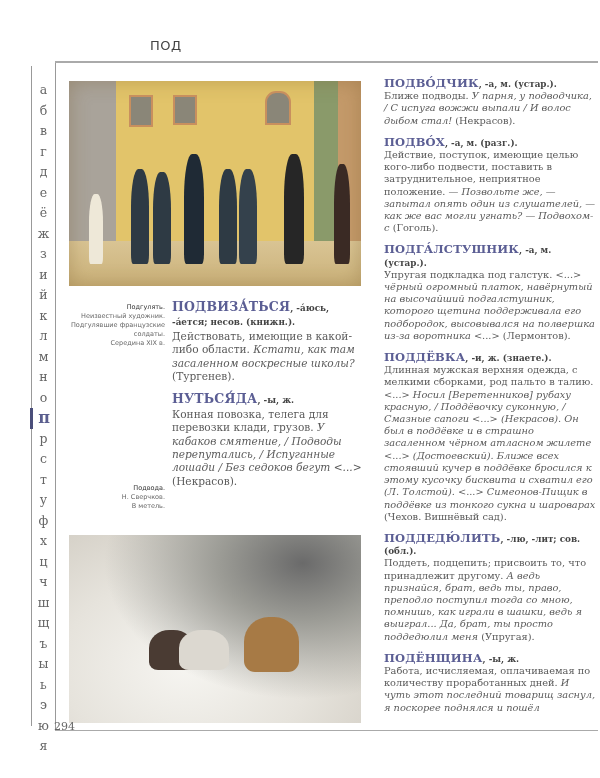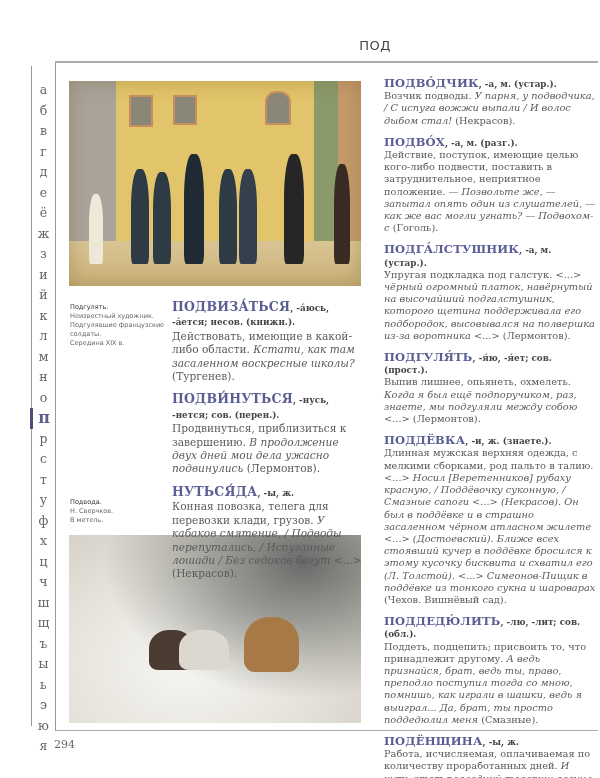--- a/index.html
+++ b/index.html
@@ -1,58 +1,58 @@
 <!DOCTYPE html>
 <html><head>
 <meta charset="utf-8">
 <style>
   html, body { margin: 0; padding: 0; }
   body {
     width: 600px; height: 778px; background: #ffffff; position: relative; overflow: hidden;
     font-family: "DejaVu Serif", serif; color: #555;
   }
   .running-head {
-    position: absolute; left: 0; right: 0; top: 38px; text-align: center;
+    position: absolute; left: 0; right: 0; top: 38px; 
     font-family: "DejaVu Sans", sans-serif; font-size: 13px; color: #444; letter-spacing: 0.5px;
     padding-left: 150px;
   }
   .top-rule { position: absolute; left: 55px; right: 2px; top: 61px; height: 2px; background: #aaa; }
   .bottom-rule { position: absolute; left: 55px; right: 2px; top: 730px; height: 1px; background: #aaa; }
   .alpha-bar {
     position: absolute; left: 31px; top: 66px; width: 1px; height: 660px; background: #999;
   }
   .content-left-rule { position: absolute; left: 55px; top: 63px; width: 1px; height: 668px; background: #999; }
   .alphabet {
     position: absolute; left: 32px; top: 80px; width: 23px;
     font-family: "DejaVu Serif", serif; font-size: 12.5px; color: #666; text-align: center;
   }
   .alphabet .letter { height: 20.5px; line-height: 20.5px; }
   .alphabet .letter.active { color: #5b5f8f; font-weight: bold; font-size: 16px; border-left: 3px solid #4a4e7a; margin-left: -2px; }
-  .page-number { position: absolute; left: 54px; top: 738px; font-size: 11px; color: #666; }
+  .page-number { position: absolute; left: 54px; top: 720px; font-size: 11px; color: #666; }
 
   .img1 {
     position: absolute; left: 69px; top: 81px; width: 292px; height: 205px;
     background:
       linear-gradient(180deg, rgba(0,0,0,0) 78%, #d9c494 78%, #cbb27a 100%),
       linear-gradient(90deg, #a9a39a 0 16%, #e2c46a 16% 84%, #8a9a6a 84% 92%, #c49a6a 92% 100%);
     box-shadow: inset 0 0 20px rgba(120,90,40,0.35);
   }
   .img1 .win { position: absolute; background: #8a8678; border: 2px solid #c88f5e; }
   .img1 .fig { position: absolute; bottom: 22px; border-radius: 40% 40% 10% 10%; }
   .img2 {
     position: absolute; left: 69px; top: 535px; width: 292px; height: 188px;
     background:
       radial-gradient(ellipse at 80% 15%, #6a6a6a 0%, #9b9b95 25%, rgba(210,208,200,0) 60%),
       radial-gradient(ellipse at 40% 70%, #f6f5f1 0%, #e6e3dc 50%, #cfcac0 100%);
   }
   .img2 .horse { position: absolute; border-radius: 45% 45% 20% 20%; }
 
   .caption {
     position: absolute; left: 70px; width: 95px;
-    font-family: "DejaVu Sans", sans-serif; font-size: 6.5px; line-height: 9px; color: #666;
+    font-family: "DejaVu Sans", sans-serif; font-size: 6.5px; line-height: 9px; color: #666; text-align: right;
   }
   .caption .cap-title { color: #333; }
 
   .col { position: absolute; font-size: 10.6px; line-height: 13.4px; color: #5a5a5a; }
   .col-left { left: 172px; top: 300px; width: 192px; }
   .col-right { left: 384px; top: 77px; width: 212px; font-size: 9.8px; line-height: 12.2px; }
   .entry { margin-bottom: 9px; }
   .hw { color: #5b5e94; font-weight: bold; font-size: 12.5px; letter-spacing: 0.2px; }
   .col-right .hw { font-size: 11.5px; }
   .gram { color: #444; font-weight: bold; font-size: 8.8px; }
@@ -119,89 +119,77 @@
   <div class="fig" style="left:265px;width:16px;height:100px;background:#3a2a24;"></div>
 </div>
 
 <div class="caption" style="top:303px;">
   <div class="cap-title">Подгулять.</div>
   <div>Неизвестный художник.</div>
   <div>Подгулявшие французские солдаты.</div>
   <div>Середина XIX в.</div>
 </div>
 
-<div class="caption" style="top:498px;">
+<div class="caption" style="top:484px;">
   <div class="cap-title">Подвода.</div>
   <div>Н. Сверчков.</div>
   <div>В метель.</div>
 </div>
 
 <div class="img2">
   <div class="horse" style="left:80px;top:95px;width:45px;height:40px;background:#4a3b33;"></div>
   <div class="horse" style="left:110px;top:95px;width:50px;height:40px;background:#dcd8d0;"></div>
   <div class="horse" style="left:175px;top:82px;width:55px;height:55px;background:#a77a45;"></div>
 </div>
 
 <div class="col col-left">
   <div class="entry">
     <span class="hw">ПОДВИЗА́ТЬСЯ</span><span class="gram">, -а́юсь, -а́ется; несов. (книжн.).</span><br>
     <span class="def">Действовать, имеющие в какой-либо области.</span>
     <span class="ex">Кстати, как там засаленном воскресные школы?</span>
     <span class="src">(Тургенев).</span>
   </div>
   <div class="entry">
-    <span class="hw">ПОДВИ́НУТЬСЯ</span><span class="gram">, -нусь, -нется; сов. (перен.).</span><br>
-    <span class="def">Продвинуться, приблизиться к завершению.</span>
-    <span class="ex">В продолжение двух дней мои дела ужасно подвинулись</span>
-    <span class="src">(Лермонтов).</span>
-  </div>
-  <div class="entry">
     <span class="hw">НУТЬСЯ́ДА</span><span class="gram">, -ы, ж.</span><br>
     <span class="def">Конная повозка, телега для перевозки клади, грузов.</span>
     <span class="ex">У кабаков смятение, / Подводы перепутались, / Испуганные лошади / Без седоков бегут &lt;...&gt;</span>
     <span class="src">(Некрасов).</span>
   </div>
 </div>
 
 <div class="col col-right">
   <div class="entry">
     <span class="hw">ПОДВО́ДЧИК</span><span class="gram">, -а, м. (устар.).</span><br>
-    <span class="def">Возчик подводы.</span>
+    <span class="def">Ближе подводы.</span>
     <span class="ex">У парня, у подводчика, / С испуга вожжи выпали / И волос дыбом стал!</span>
     <span class="src">(Некрасов).</span>
   </div>
   <div class="entry">
     <span class="hw">ПОДВО́Х</span><span class="gram">, -а, м. (разг.).</span><br>
     <span class="def">Действие, поступок, имеющие целью кого-либо подвести, поставить в затруднительное, неприятное положение.</span>
     <span class="ex">— Позвольте же, — запытал опять один из слушателей, — как же вас могли угнать? — Подвохом-с</span>
     <span class="src">(Гоголь).</span>
   </div>
   <div class="entry">
     <span class="hw">ПОДГА́ЛСТУШНИК</span><span class="gram">, -а, м. (устар.).</span><br>
     <span class="def">Упругая подкладка под галстук.</span>
     <span class="ex">&lt;...&gt; чёрный огромный платок, навёрнутый на высочайший подгалстушник, которого щетина поддерживала его подбородок, высовывался на полвершка из-за воротника &lt;...&gt;</span>
     <span class="src">(Лермонтов).</span>
   </div>
   <div class="entry">
-    <span class="hw">ПОДГУЛЯ́ТЬ</span><span class="gram">, -я́ю, -я́ет; сов. (прост.).</span><br>
-    <span class="def">Выпив лишнее, опьянеть, охмелеть.</span>
-    <span class="ex">Когда я был ещё подпоручиком, раз, знаете, мы подгуляли между собою</span>
-    <span class="src">&lt;...&gt; (Лермонтов).</span>
-  </div>
-  <div class="entry">
     <span class="hw">ПОДДЁВКА</span><span class="gram">, -и, ж. (знаете.).</span><br>
     <span class="def">Длинная мужская верхняя одежда, с мелкими сборками, род пальто в талию.</span>
     <span class="ex">&lt;...&gt; Носил [Веретенников] рубаху красную, / Поддёвочку суконную, / Смазные сапоги &lt;...&gt; (Некрасов). Он был в поддёвке и в страшно засаленном чёрном атласном жилете &lt;...&gt; (Достоевский). Ближе всех стоявший кучер в поддёвке бросился к этому кусочку бисквита и схватил его (Л. Толстой). &lt;...&gt; Симеонов-Пищик в поддёвке из тонкого сукна и шароварах</span>
     <span class="src">(Чехов. Вишнёвый сад).</span>
   </div>
   <div class="entry">
     <span class="hw">ПОДДЕДЮ́ЛИТЬ</span><span class="gram">, -лю, -лит; сов. (обл.).</span><br>
     <span class="def">Поддеть, подцепить; присвоить то, что принадлежит другому.</span>
     <span class="ex">А ведь признайся, брат, ведь ты, право, преподло поступил тогда со мною, помнишь, как играли в шашки, ведь я выиграл... Да, брат, ты просто поддедюлил меня</span>
-    <span class="src">(Смазные).</span>
+    <span class="src">(Упругая).</span>
   </div>
   <div class="entry">
     <span class="hw">ПОДЁНЩИНА</span><span class="gram">, -ы, ж.</span><br>
     <span class="def">Работа, исчисляемая, оплачиваемая по количеству проработанных дней.</span>
     <span class="ex">И чуть этот последний товарищ заснул, я поскорее поднялся и пошёл</span>
   </div>
 </div>
 
 <div class="page-number">294</div>
 

